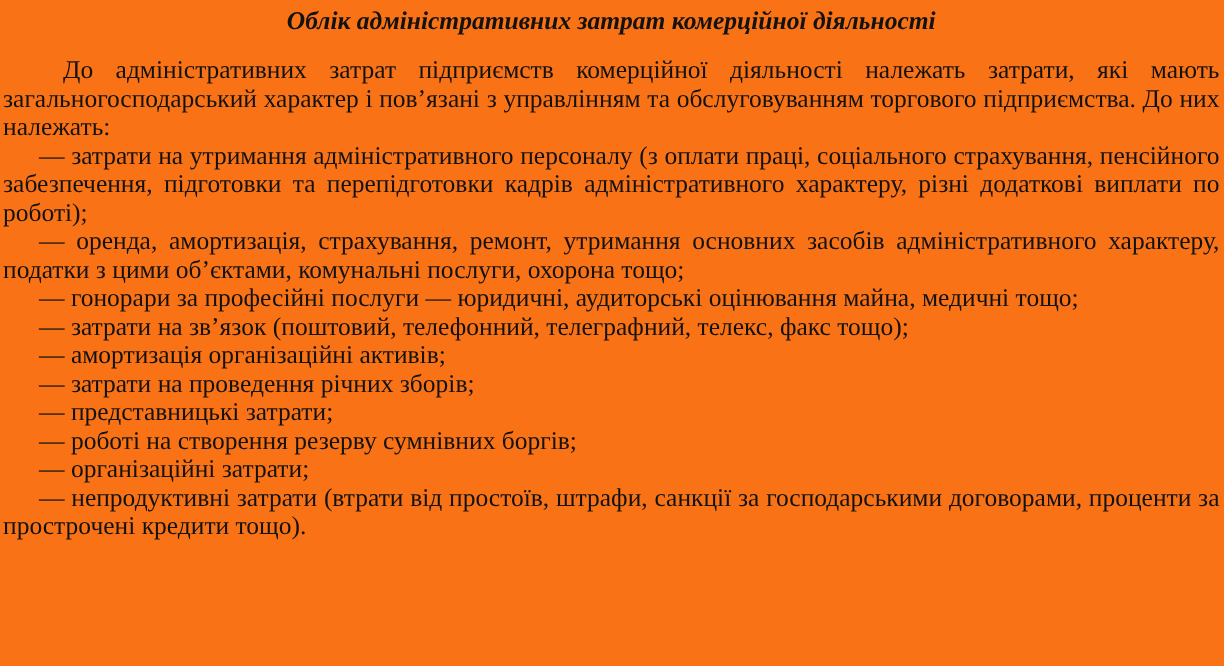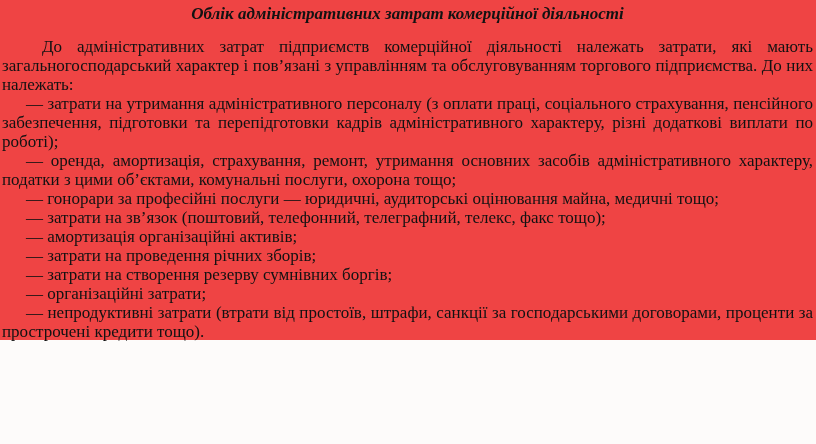--- a/index.html
+++ b/index.html
@@ -8,23 +8,23 @@
   }
   body {
     width: 816px;
     height: 444px;
     overflow: hidden;
     background: #fdfbfa;
   }
   .page {
     box-sizing: border-box;
     width: 816px;
-    height: 340px;
+    height: 444px;
     padding: 4px 3px 0 2px;
-    background: #ef4444;
+    background: #f97316;
     color: #121212;
     font-family: "Liberation Serif", "DejaVu Serif", serif;
     font-size: 17px;
     line-height: 19px;
   }
   .doc-title {
     margin: 0 0 14px 0;
     text-align: center;
     font-style: italic;
     font-weight: bold;
@@ -50,17 +50,18 @@
 
   <p class="para intro-para">До адміністративних затрат підприємств комерційної діяльності належать затрати, які мають загальногосподарський характер і пов’язані з управлінням та обслуговуванням торгового підприємства. До них належать:</p>
 
   <div>
       <p class="para list-item">— затрати на утримання адміністративного персоналу (з оплати праці, соціального страхування, пенсійного забезпечення, підготовки та перепідготовки кадрів адміністративного характеру, різні додаткові виплати по роботі);</p>
       <p class="para list-item">— оренда, амортизація, страхування, ремонт, утримання основних засобів адміністративного характеру, податки з цими об’єктами, комунальні послуги, охорона тощо;</p>
       <p class="para list-item">— гонорари за професійні послуги — юридичні, аудиторські оцінювання майна, медичні тощо;</p>
       <p class="para list-item">— затрати на зв’язок (поштовий, телефонний, телеграфний, телекс, факс тощо);</p>
       <p class="para list-item">— амортизація організаційні активів;</p>
       <p class="para list-item">— затрати на проведення річних зборів;</p>
-      <p class="para list-item">— затрати на створення резерву сумнівних боргів;</p>
+      <p class="para list-item">— представницькі затрати;</p>
+      <p class="para list-item">— роботі на створення резерву сумнівних боргів;</p>
       <p class="para list-item">— організаційні затрати;</p>
       <p class="para list-item">— непродуктивні затрати (втрати від простоїв, штрафи, санкції за господарськими договорами, проценти за прострочені кредити тощо).</p>
     </div>
 </div>
 
 </body></html>

